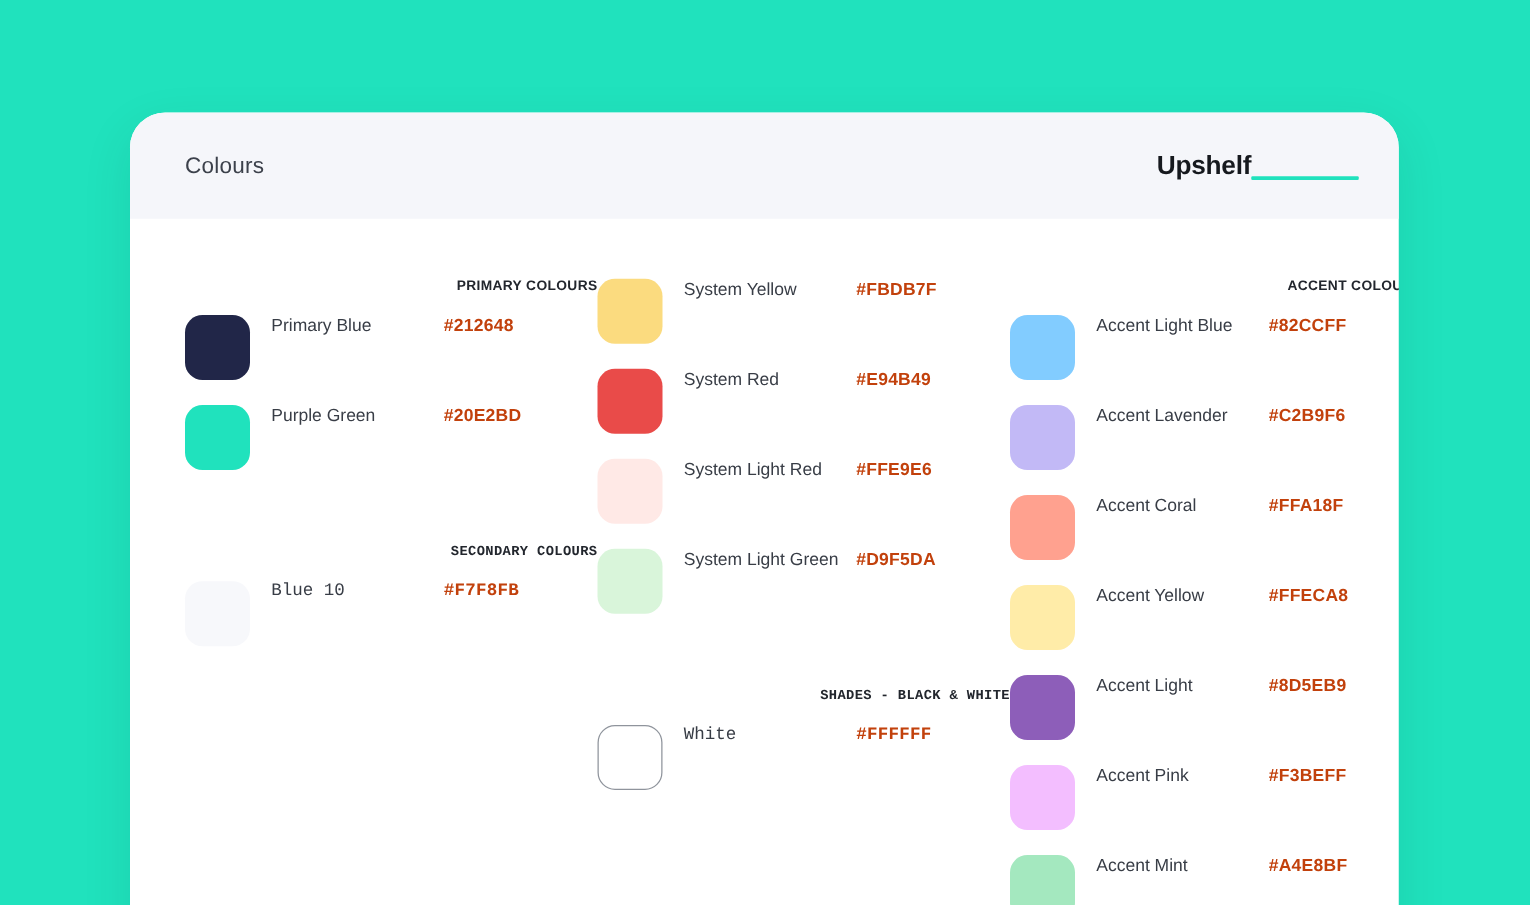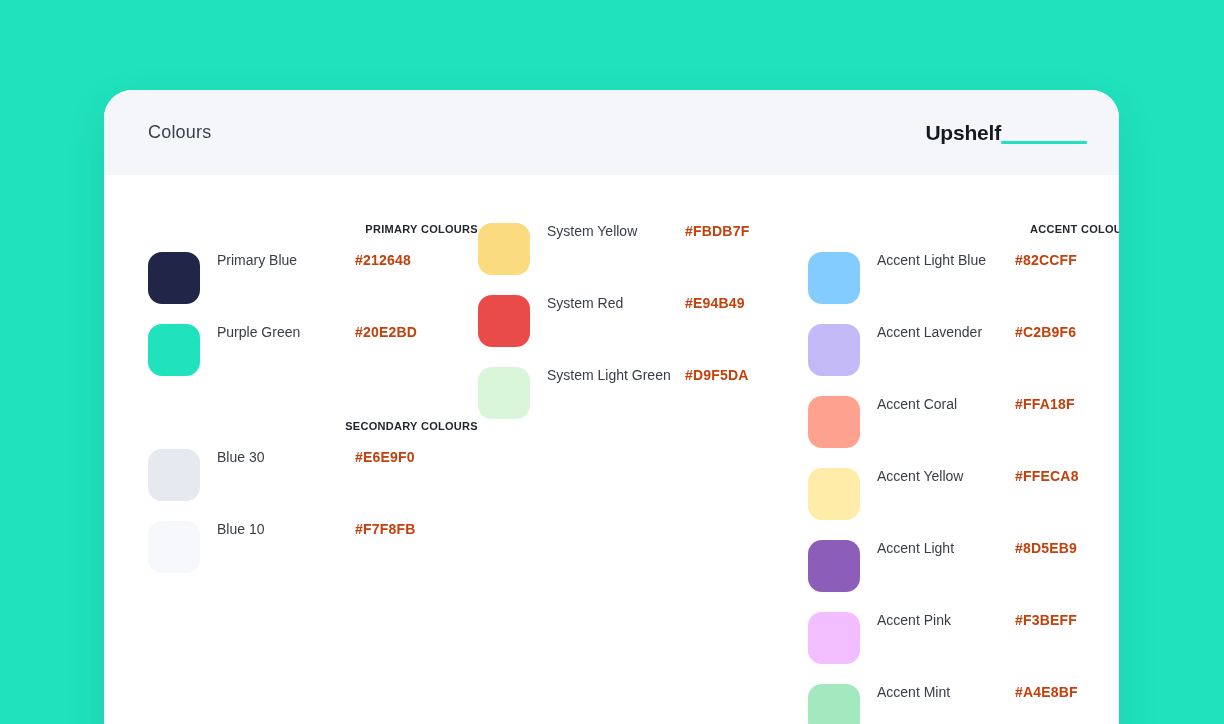--- a/index.html
+++ b/index.html
@@ -49,21 +49,21 @@
     width: 86px;
     height: 3px;
     margin-top: 5px;
     border-radius: 1px;
   }
   .card-body {
     display: flex;
     padding: 48px 0 0 44px;
   }
   .column { width: 330px; flex: 0 0 330px; }
-  .section + .section { margin-top: 44px; }
+  .section + .section { margin-top: 60px; font-family: Liberation Mono, monospace; }
   .section-heading {
     font-size: 11px;
     line-height: 13px;
     font-weight: 700;
     color: #22262D;
     letter-spacing: 0.3px;
     margin-bottom: 16px;
     text-transform: uppercase;
     text-align: right;
   }
@@ -115,47 +115,55 @@
           </div>
           <div class="swatch-row">
             <div class="swatch" style="background: rgb(32, 226, 189);"></div>
             <div class="swatch-name">Purple Green</div>
             <div class="swatch-hex">#20E2BD</div>
           </div>
         </section>
         <section class="section">
           <div class="section-heading">SECONDARY COLOURS</div>
           <div class="swatch-row">
-            <div class="swatch" style="background: rgb(230, 233, 240);"></div>
-            <div class="swatch-name">Blue 30</div>
-            <div class="swatch-hex">#E6E9F0</div>
-          </div>
-          <div class="swatch-row">
             <div class="swatch" style="background: rgb(247, 248, 251);"></div>
             <div class="swatch-name">Blue 10</div>
             <div class="swatch-hex">#F7F8FB</div>
           </div>
         </section>
       </div>
       <div class="column">
         <section class="section">
           <div class="swatch-row">
             <div class="swatch" style="background: rgb(251, 219, 127);"></div>
             <div class="swatch-name">System Yellow</div>
             <div class="swatch-hex">#FBDB7F</div>
           </div>
           <div class="swatch-row">
             <div class="swatch" style="background: rgb(233, 75, 73);"></div>
             <div class="swatch-name">System Red</div>
             <div class="swatch-hex">#E94B49</div>
           </div>
           <div class="swatch-row">
+            <div class="swatch" style="background: rgb(255, 233, 230);"></div>
+            <div class="swatch-name">System Light Red</div>
+            <div class="swatch-hex">#FFE9E6</div>
+          </div>
+          <div class="swatch-row">
             <div class="swatch" style="background: rgb(217, 245, 218);"></div>
             <div class="swatch-name">System Light Green</div>
             <div class="swatch-hex">#D9F5DA</div>
+          </div>
+        </section>
+        <section class="section">
+          <div class="section-heading">SHADES - BLACK &amp; WHITE</div>
+          <div class="swatch-row">
+            <div class="swatch bordered" style="background: rgb(255, 255, 255);"></div>
+            <div class="swatch-name">White</div>
+            <div class="swatch-hex">#FFFFFF</div>
           </div>
         </section>
       </div>
       <div class="column">
         <section class="section">
           <div class="section-heading">ACCENT COLOURS</div>
           <div class="swatch-row">
             <div class="swatch" style="background: rgb(130, 204, 255);"></div>
             <div class="swatch-name">Accent Light Blue</div>
             <div class="swatch-hex">#82CCFF</div>

